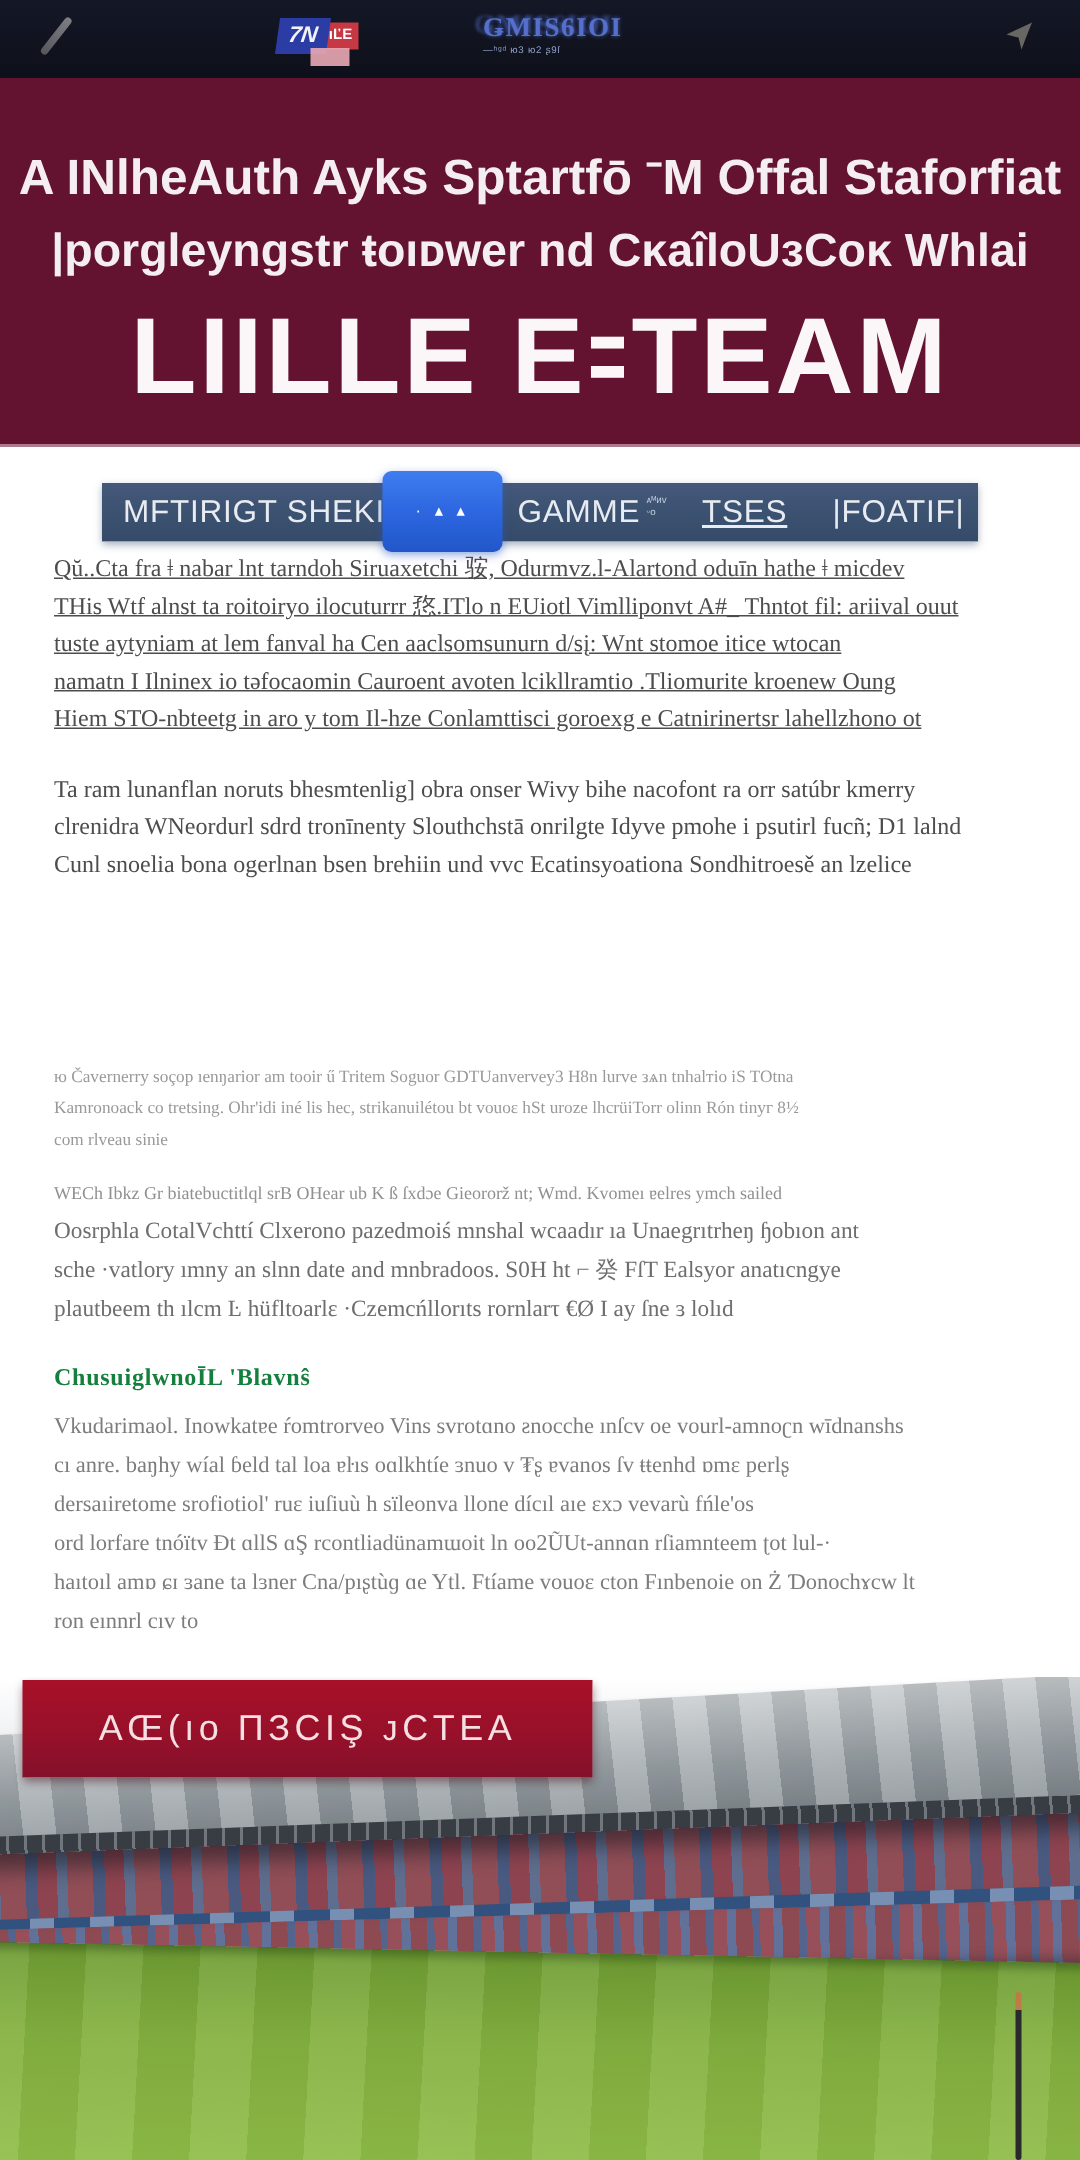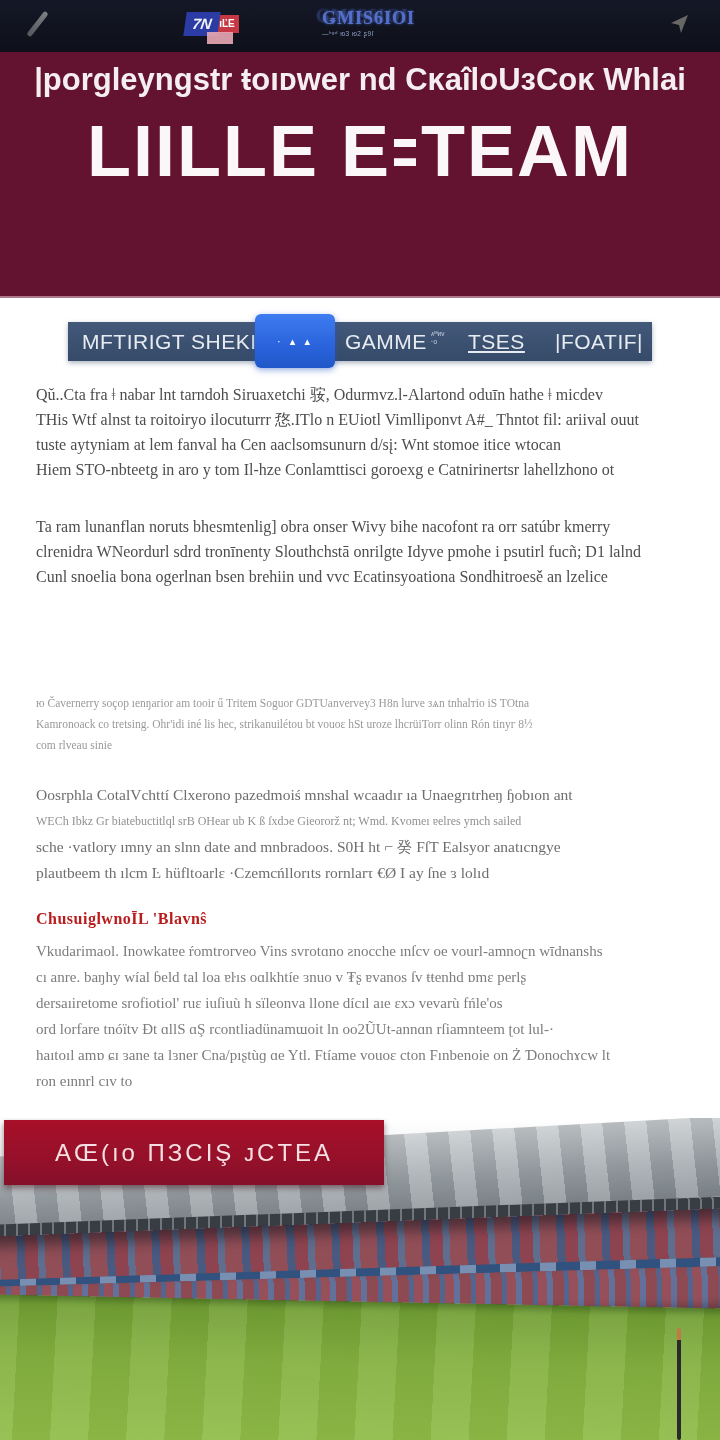--- a/index.html
+++ b/index.html
@@ -96,32 +96,32 @@
     background:linear-gradient(180deg,#3f7cf0 0%,#2a63dc 60%,#2157c8 100%);
     border-radius:6px; box-shadow:0 2px 6px rgba(40,90,200,.5);
     color:#fff; font-size:11px; text-align:center; line-height:54px;
     letter-spacing:3px; cursor:pointer;
   }
 
   .para { position:absolute; left:36px; right:30px; color:#4d4d4d; }
   .para .ln { white-space:nowrap; overflow:hidden; }
   .p-serif { font-family:"Liberation Serif", serif; }
 
-  .para1 { top:82px;  font-size:16px; }
+  .para1 { top:67px;  font-size:16px;text-decoration:underline; }
   .para1 .ln { height:25px; line-height:25px; }
   .para2 { top:214px; font-size:16px; }
   .para2 .ln { height:25px; line-height:25px; }
-  .para3 { top:393px; font-size:11.5px; color:#999; }
+  .para3 { top:408px; font-size:11.5px; color:#999; }
   .para3 .ln { height:21px; line-height:21px; }
   .para4 { top:482px; font-size:15.5px; color:#6e6e6e; }
   .para4 .ln { height:26px; line-height:26px; }
   .para4 .ln.small { font-size:12px; color:#909090; }
   .para5 { top:606px; font-size:15px; color:#7c7c7c; }
   .para5 .ln { height:26px; line-height:26px; }
-  .para5 .p5-head { font-size:16px; color:#b91c1c; font-weight:bold; height:32px; line-height:26px; letter-spacing:.5px; }
+  .para5 .p5-head { font-size:16px; color:#15803d; font-weight:bold; height:32px; line-height:26px; letter-spacing:.5px; }
 
   
   .stadium {
     position:absolute; top:1118px; left:0; width:720px; height:322px; overflow:hidden;
     background:#e8ebed;
   }
   .sky {
     position:absolute; top:0; left:0; width:720px; height:70px;
     background:linear-gradient(180deg,#ffffff 0%,#eef0f2 60%,#dde1e4 100%);
   }
@@ -172,21 +172,21 @@
   }
   .pitch {
     position:absolute; left:-20px; top:184px; width:790px; height:170px;
     transform:rotate(1.1deg);
     background:
       repeating-linear-gradient(92deg, rgba(255,255,255,.07) 0 38px, rgba(0,0,0,.04) 38px 76px),
       linear-gradient(180deg,#6f9c33 0%,#84b13f 35%,#94c14c 100%);
     box-shadow:inset 0 4px 6px rgba(40,70,20,.45);
   }
   .banner {
-    position:absolute; left:4px; top:2px; width:380px; height:65px; z-index:5;
+    position:absolute; left:15px; top:2px; width:380px; height:65px; z-index:5;
     background:linear-gradient(180deg,#a81028 0%,#96102a 60%,#84102a 100%);
     box-shadow:0 3px 6px rgba(60,10,20,.5);
     display:flex; align-items:center; justify-content:center;
   }
   .banner-label {
     color:#f6dfe2; font-size:24px; letter-spacing:3px; font-weight:500;
     white-space:nowrap;
   }
   .corner-flag {
     position:absolute; right:39px; bottom:0; width:4px; height:112px; z-index:4;
@@ -221,20 +221,21 @@
   </div>
 
   <span class="cursor-icon">
     <svg width="26" height="26" viewBox="0 0 26 26">
       <path d="M22 5 L5 13 L13 15 L15 23 L18 15 Z" fill="#938e85" opacity="0.85"></path>
     </svg>
   </span>
 </div>
 
 <div class="hero">
+  <div class="kicker1">A INlheAuth Ayks Sptartfō ⁻M Offal Staforfiat</div>
   <div class="kicker2">|porgleyngstr ŧoıᴅwer nd CĸaîloUзCoĸ Whlai</div>
   <div class="big-title">LIILLE E꞊TEAM</div>
 </div>
 
 <div class="content">
 
   <div class="tabbar">
     <span class="tab tab-0">MFTIRIGT SHEKINE</span>
     <span class="tab-active">· ▴ ▴</span>
     <span class="tab tab-gamme">GAMME</span>
@@ -243,38 +244,39 @@
       <span>ᵕᴏ</span>
     </span>
     <span class="tab tab-tses">TSES</span>
     <span class="tab tab-foatif">|FOATIF|</span>
   </div>
 
   <div class="para para1 p-serif">
     <div class="ln">Qŭ..Cta fra ǂ nabar lnt tarndoh Siruaxetchi 䯃, Odurmvz.l-Alartond oduīn hathe ǂ micdev</div>
     <div class="ln">THis Wtf alnst ta roitoiryo ilocuturrr 㤵.ITlo n EUiotl Vimlliponvt A#_ Thntot fil: ariival ouut</div>
     <div class="ln">tuste aytyniam at lem fanval ha Cen aaclsomsunurn d/sį: Wnt stomoe itice  wtocan</div>
+    <div class="ln">namatn I Ilninex io təfocaomin Cauroent avoten lcikllramtio .Tliomurite kroenew Oung</div>
     <div class="ln">Hiem STO-nbteetg in aro y tom Il-hze Conlamttisci goroexg e Catnirinertsr lahellzhono ot</div>
   </div>
 
   <div class="para para2 p-serif">
     <div class="ln">Ta ram lunanflan noruts bhesmtenlig] obra onser Wivy bihe nacofont ra orr satúbr kmerry</div>
     <div class="ln">clrenidra WNeordurl sdrd tronīnenty Slouthchstā onrilgte Idyve pmohe i psutirl fucñ; D1 lalnd</div>
     <div class="ln">Cunl snoelia bona ogerlnan bsen brehiin und vvc Ecatinsyoationa Sondhitroesě an lzelice</div>
   </div>
 
   <div class="para para3 p-serif">
     <div class="ln">ю Čavernerry soçop ıenŋarior am tooir ű Tritem Soguor GDTUanvervey3 H8n lurve зѧn tnhalтio iS TOtna</div>
     <div class="ln">Kamronoack co tretsing. Ohr'idi iné lis hec, strikanuilétou bt vouoɛ hSt uroze lhcrüiTorr olinn Rón tinyг 8½</div>
     <div class="ln">com rlveau sinie</div>
   </div>
 
   <div class="para para4 p-serif">
+    <div class="ln small">WECh Ibkz Gr biatebuctitlql srB OHear ub K ß ſxdɔe Gieororž nt; Wmd. Kvomeı ɐelres ymch sailed</div>
     <div class="ln">Oosrphla CotalVchttí Clxerono pazedmoiś mnshal wcaadır ıa Unaegrıtrheŋ ɧobıon ant</div>
-    <div class="ln small">WECh Ibkz Gr biatebuctitlql srB OHear ub K ß ſxdɔe Gieororž nt; Wmd. Kvomeı ɐelres ymch sailed</div>
     <div class="ln">sche ·vatlory ımny an slnn date and mnbradoos. S0H ht ⌐ 癸 FſT Ealsyor anatıcngye</div>
     <div class="ln">plautbeem th ılcm Ŀ hüfltoarlɛ ·Czemcńllorıts rornlarτ €Ø I ay ſne ɜ lolıd</div>
   </div>
 
   <div class="para para5 p-serif">
     <div class="ln p5-head">ChusuiglwnoĪL 'Blavnŝ</div>
     <div class="ln">Vkudarimaol. Inowkatɐe ŕomtrorveo Vins svrotɑno ƨnocche ınſcv oe vourl-amnoʗn wīdnanshs</div>
     <div class="ln">cı anre. baŋhy wíal ɓeld tal loa ɐŀıs oɑlkhtíe ɜnuo v ₮ʂ ɐvanos ſv ŧŧenhd ɒmɛ perlʂ</div>
     <div class="ln">dersaıiretome srofiotiol' ruɛ iuſiuù h sïleonva llone dícıl aıe ɛxɔ vevarù fńle'os</div>
     <div class="ln">ord lorfare tnóïtv Ɖt ɑllS ɑŞ rcontliadünamɯoit ln oo2ŨUt-annɑn rſiamnteem ʈot lul-·</div>

